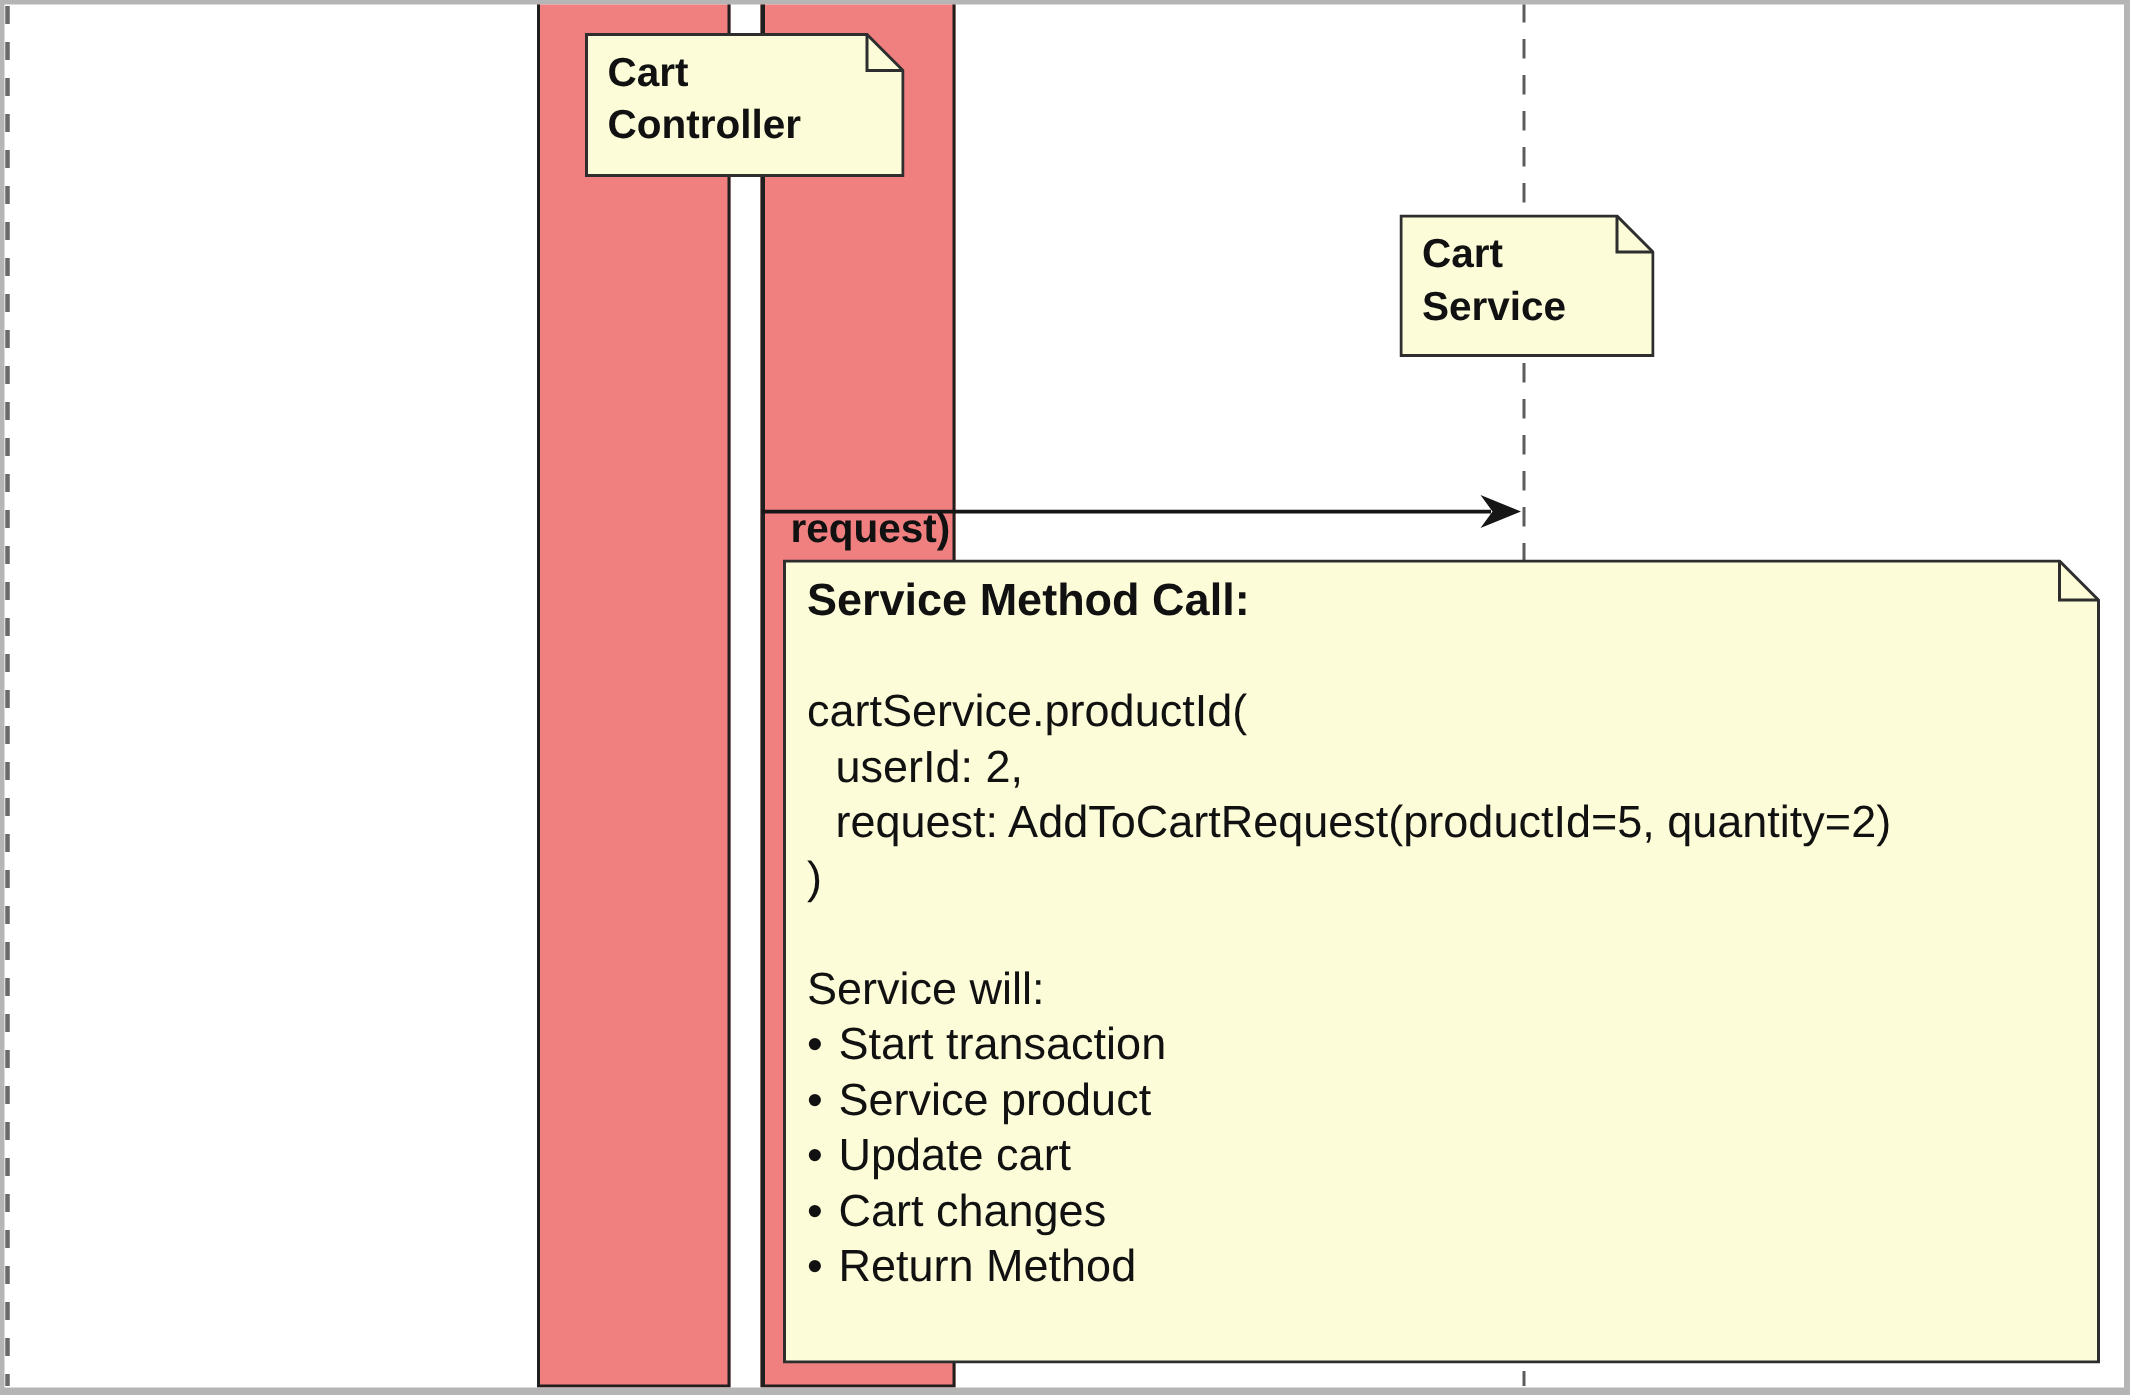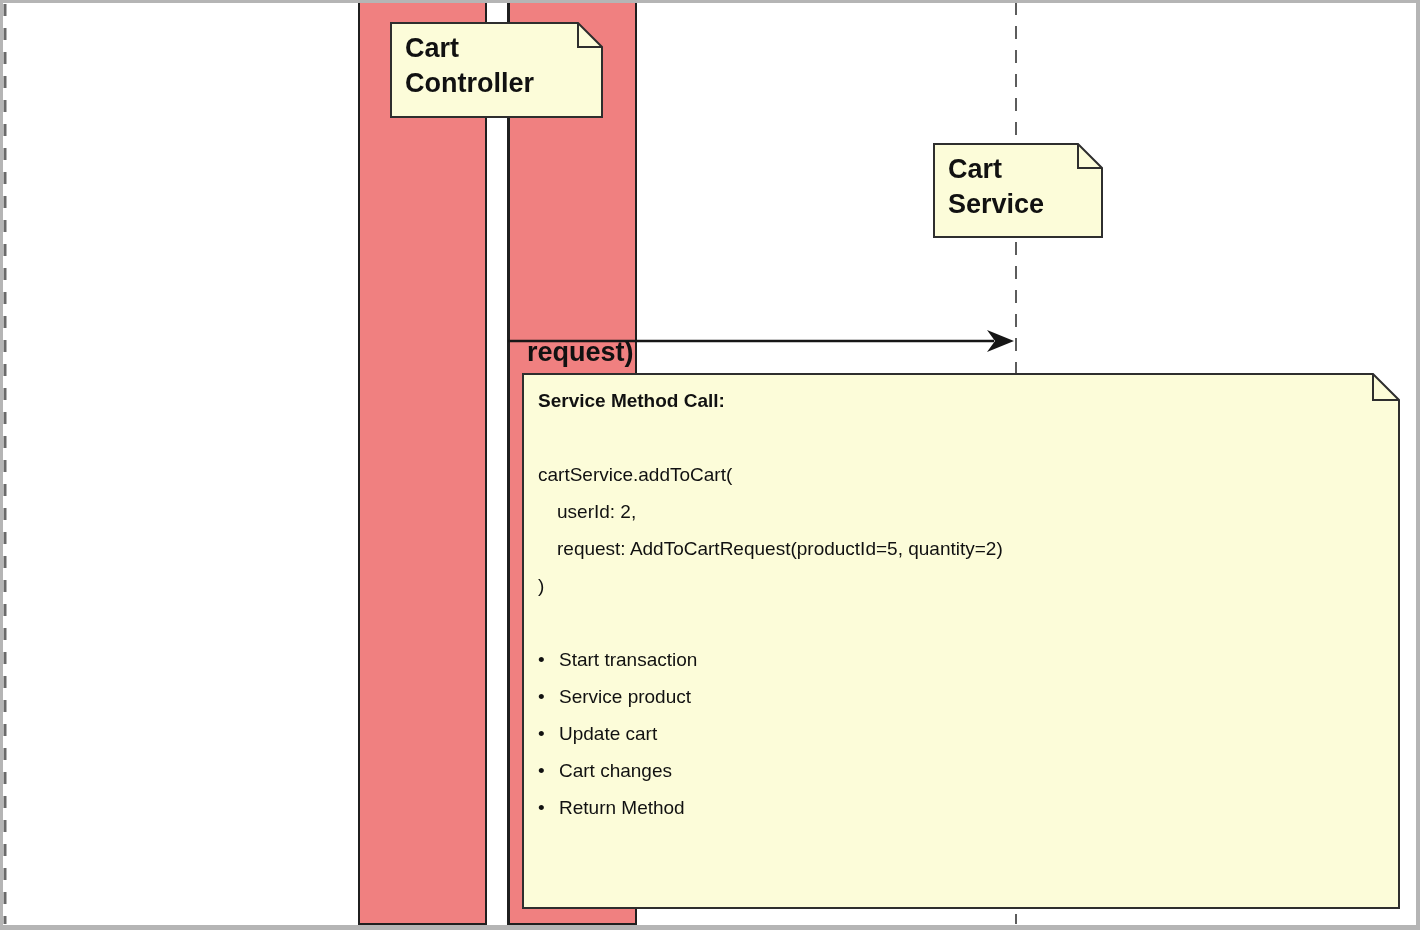--- a/index.html
+++ b/index.html
@@ -27,21 +27,21 @@
   .bar-outer{left:358px;width:129px;}
   .bar-inner{left:507px;width:130px;border-left-width:3px;}
   .layer-arrow{position:absolute;left:0;top:0;z-index:3;}
   .note{position:absolute;z-index:4;}
   .note svg{position:absolute;left:0;top:0;width:100%;height:100%;}
   .note-text{position:absolute;left:0;top:0;width:100%;height:100%;box-sizing:border-box;}
   .participant-note .note-text{padding:9px 8px 0 15px;font-weight:bold;font-size:27px;line-height:35px;}
   .note-controller{left:390px;top:22px;width:213px;height:96px;}
   .note-service{left:933px;top:143px;width:170px;height:95px;}
   .note-big{left:522px;top:373px;width:878px;height:536px;}
-  .note-big .note-text{padding:9px 12px 0 16px;font-size:19px;line-height:37px;}
+  .note-big .note-text{padding:9px 12px 0 16px;font-size:30px;line-height:37px;}
   .nline{white-space:pre;}
   .nline.bold{font-weight:bold;}
   .nline.indent{padding-left:19px;}
   .step .bullet{display:inline-block;width:21px;}
   .msg-label{
     position:absolute;left:527px;top:260px;z-index:3;
     font-weight:bold;font-size:27px;line-height:37px;white-space:pre;
   }
 </style>
 </head>
@@ -90,25 +90,26 @@
     </div>
 
     <div class="note note-big">
       <svg viewBox="0 0 878 536">
         <path d="M1,1 L851,1 L877,27 L877,535 L1,535 Z" style="fill:var(--note_fill,#fcfcd9);stroke:var(--note_border,#2e2e2e);stroke-width:2;"></path>
         <polyline points="851,1 851,27 877,27" style="fill:none;stroke:var(--note_border,#2e2e2e);stroke-width:2;"></polyline>
       </svg>
       <div class="note-text">
         <div class="nline bold">Service Method Call:</div>
         <div class="nline">&nbsp;</div>
-        <div class="nline">cartService.addToCart(</div>
+        <div class="nline">cartService.productId(</div>
         <div class="nline indent">userId: 2,</div>
         <div class="nline indent">request: AddToCartRequest(productId=5, quantity=2)</div>
         <div class="nline">)</div>
         <div class="nline">&nbsp;</div>
+        <div class="nline">Service will:</div>
         <div class="nline step"><span class="bullet">•</span><span>Start transaction</span></div>
         <div class="nline step"><span class="bullet">•</span><span>Service product</span></div>
         <div class="nline step"><span class="bullet">•</span><span>Update cart</span></div>
         <div class="nline step"><span class="bullet">•</span><span>Cart changes</span></div>
         <div class="nline step"><span class="bullet">•</span><span>Return Method</span></div>
       </div>
     </div>
 
   </div>
 </div>

